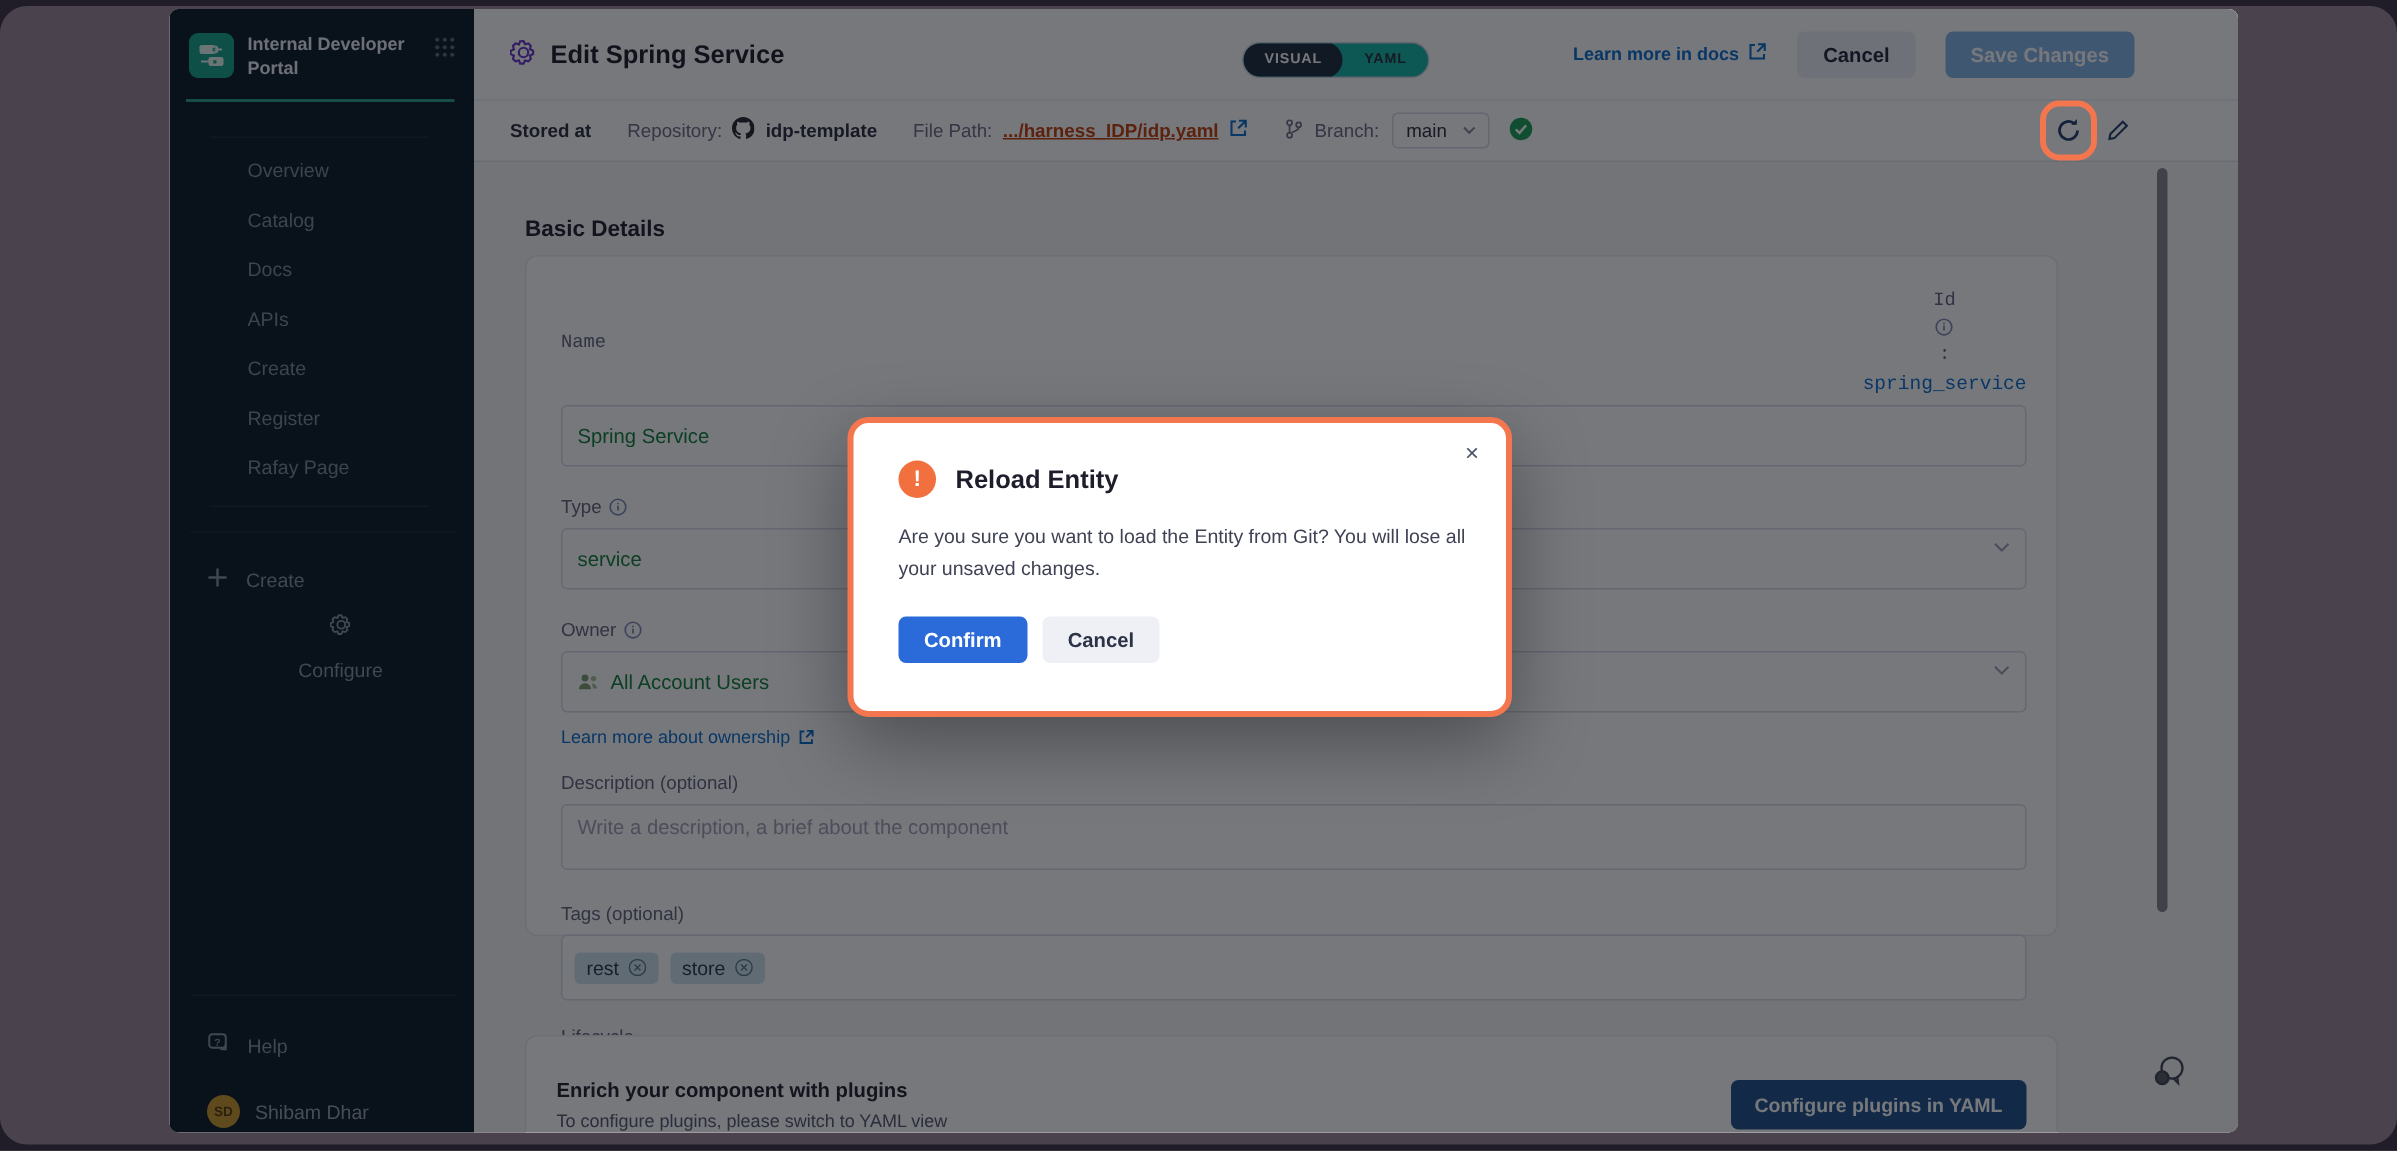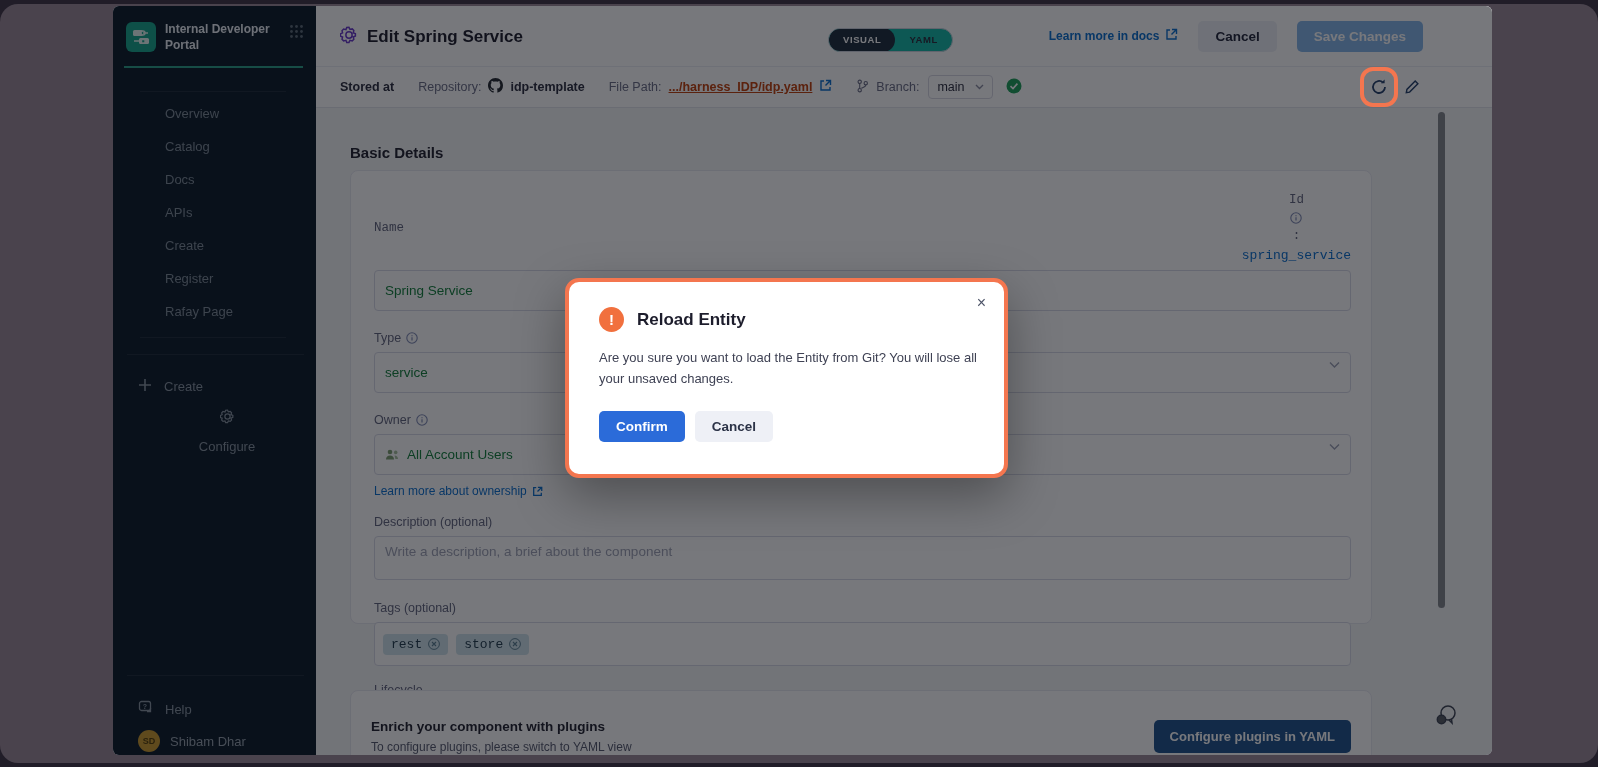--- a/index.html
+++ b/index.html
@@ -20,21 +20,21 @@
   .sdiv.short { margin:23px 30px 0 27px; }
   .sdiv.short2 { margin:9px 30px 0 27px; }
   .sdiv.wide { margin:16px 12px 0 14px; }
   .nav { padding-top:5px; }
   .nav-item { height:33px; line-height:33px; padding-left:52px; font-size:13px; color:#7e8c98; cursor:pointer; }
   .side-action { display:flex; align-items:center; height:24px; padding-left:25px; color:#8794a0; font-size:13px; gap:12px; cursor:pointer; }
   .side-action.create { margin-top:19px; }
   .side-action.configure { margin-top:11px;flex-direction:column; }
   .side-bottom { margin-top:auto; padding-bottom:2px; }
   .help-row { display:flex; align-items:center; gap:11px; padding-left:25px; margin-top:21px; height:24px; color:#8794a0; font-size:13px; cursor:pointer; }
-  .user-row { display:flex; align-items:center; gap:10px; padding-left:25px; margin-top:8px; height:24px; color:#95a1ac; font-size:13px; cursor:pointer; }
+  .user-row { display:flex; align-items:center; gap:10px; padding-left:25px; margin-top:20px; height:24px; color:#95a1ac; font-size:13px; cursor:pointer; }
   .avatar { width:22px; height:22px; border-radius:50%; background:#c9992e; color:#553f08; font-size:9px; font-weight:bold;
             display:flex; align-items:center; justify-content:center; }
 
   
   .main { flex:1; display:flex; flex-direction:column; position:relative; }
   .hdr { height:60px; background:#ffffff; display:flex; align-items:center; padding:0 69px 0 24px; position:relative; }
   .hdr-left { display:flex; flex-direction:column; gap:5px; padding-top:2px; }
   .title-row { display:flex; align-items:center; gap:9px; }
   .page-title { font-size:17px; font-weight:bold; color:#1d1d2c; }
   .sub-row { display:flex; align-items:center; gap:8px; margin-left:27px; }
@@ -75,21 +75,21 @@
   .selwrap { position:relative; }
   .selwrap .tin { display:flex; align-items:center; gap:7px; }
   .chev { position:absolute; right:11px; top:9px; }
   .name-row { display:flex; align-items:center; justify-content:space-between;font-family:Liberation Mono, monospace; }
   .id-row { display:flex; align-items:center; gap:5px; font-size:12.5px; color:#63667e;flex-direction:column; }
   .id-link { color:#0b6fce; font-size:13px; cursor:pointer; }
   .own-link { margin-top:9px; font-size:12px; color:#0b6fce; display:flex; align-items:center; gap:5px; cursor:pointer; }
   textarea.tin { height:44px; padding-top:7px; resize:none; color:#2a2c3e; }
   textarea.tin::placeholder { color:#9fa3b5; }
   .tagbox { display:flex; align-items:center; gap:8px; padding:0 8px; height:44px;
-            border:1px solid #d8dae6; border-radius:4px; background:#fff;font-family:Liberation Mono, monospace; }
+            border:1px solid #d8dae6; border-radius:4px; background:#fff; }
   .chip { background:#cfe3ea; color:#223c4e; font-size:13px; border-radius:4px; padding:3px 8px;
           display:flex; align-items:center; gap:6px; }
   .chip svg { cursor:pointer; }
 
   .plugins-card { position:absolute; left:34px; top:582px; width:1022px; height:92px; background:#fff;
                   border:1px solid #e7e8ef; border-radius:8px; display:flex; align-items:center;
                   justify-content:space-between; padding:0 20px; }
   .plug-title { font-size:13.5px; font-weight:bold; color:#22232f; }
   .plug-sub { font-size:12px; color:#565a6e; margin-top:6px; }
   .btn-yaml { background:#1f538c; color:#fff; font-size:13px; font-weight:bold; border:none;

